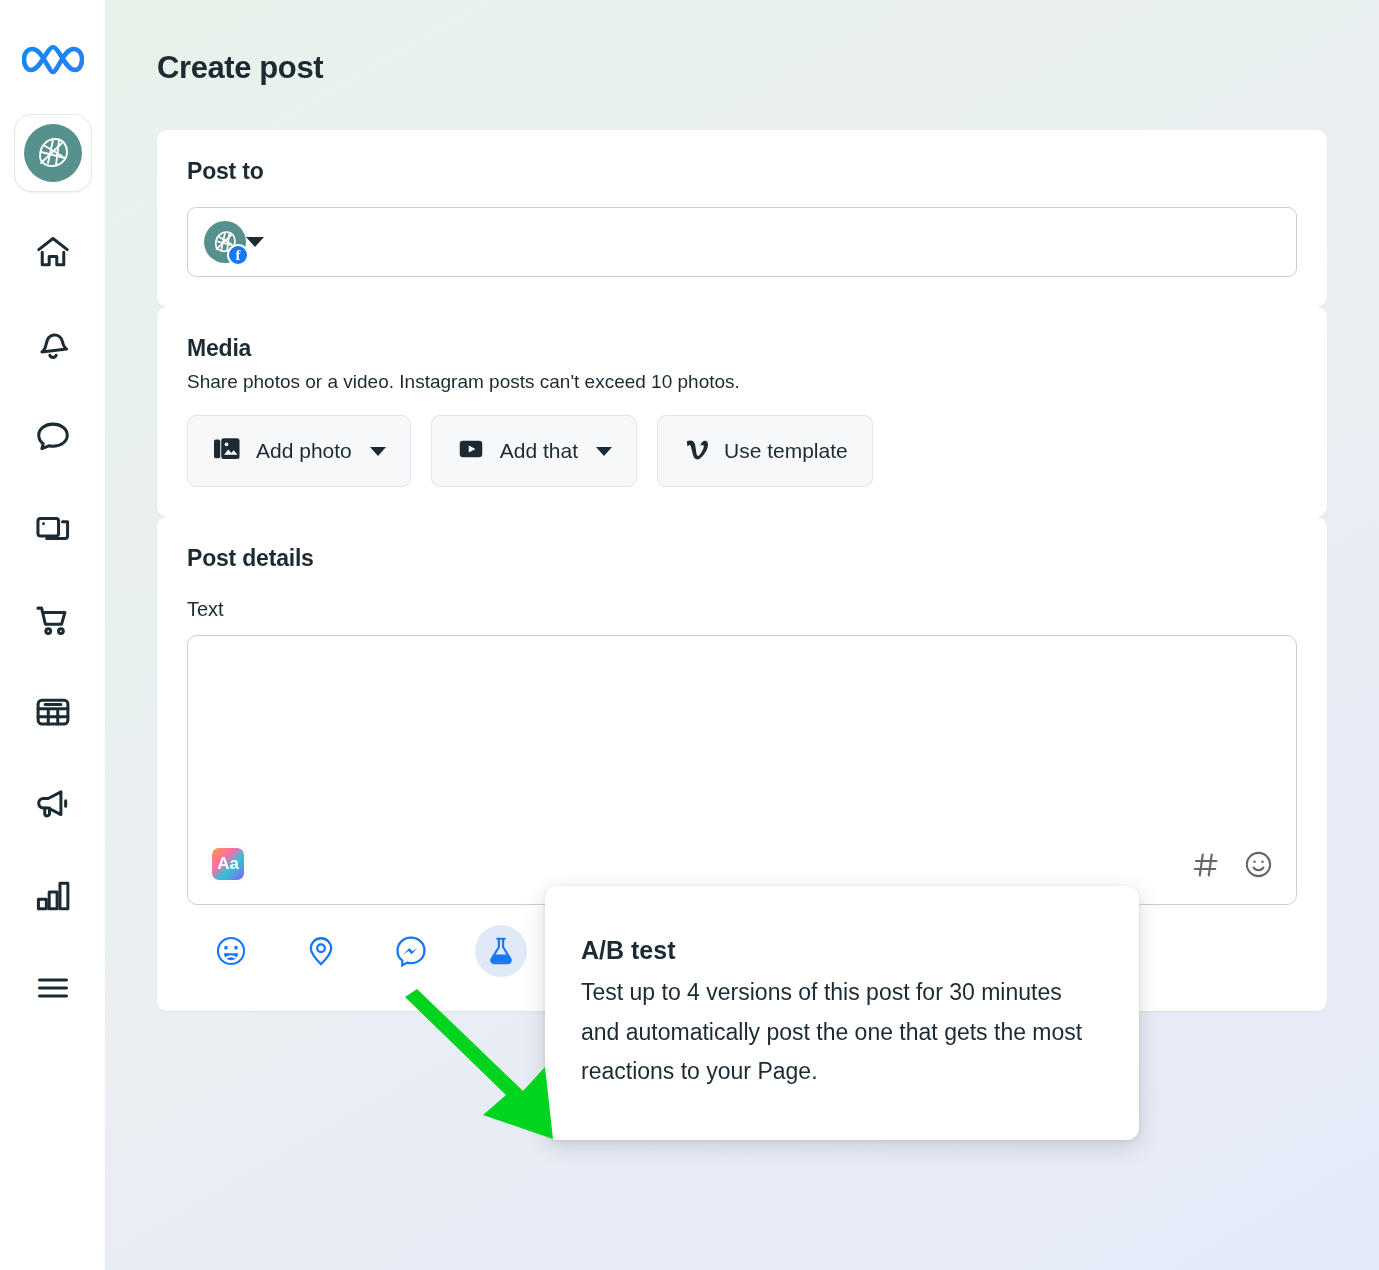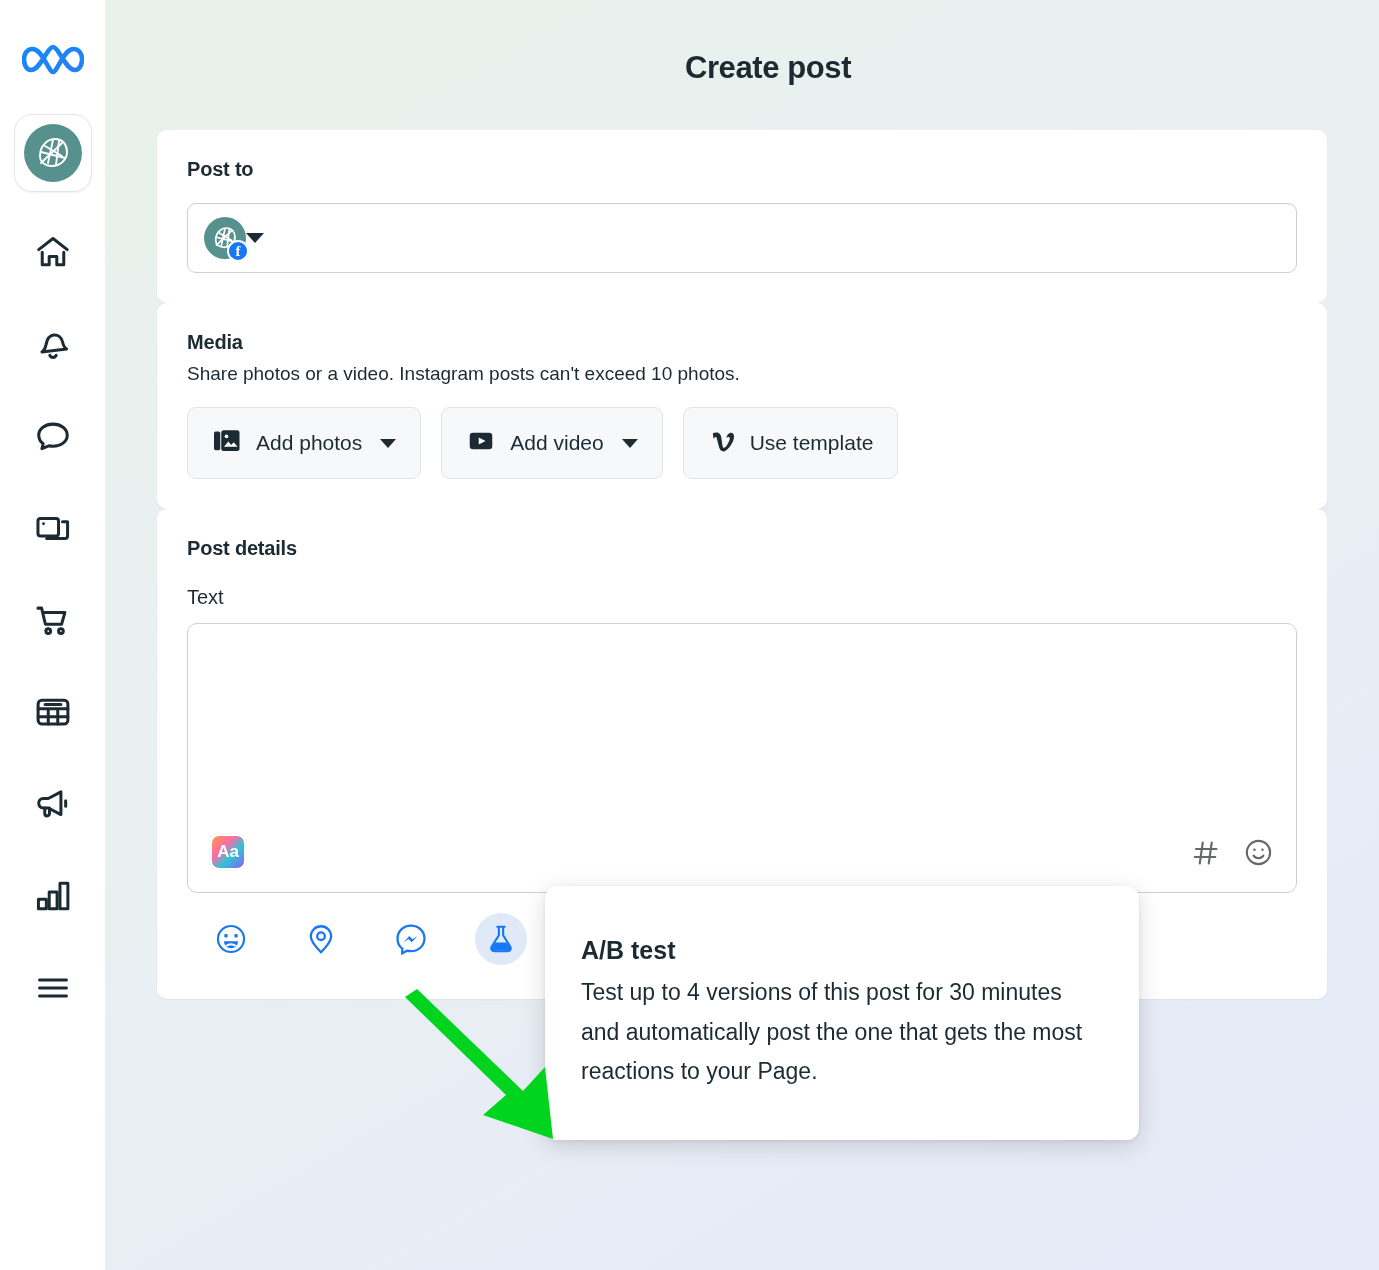--- a/index.html
+++ b/index.html
@@ -54,34 +54,33 @@
     position: relative;
     background: linear-gradient(150deg, #e8f2ea 0%, #e9f1ef 22%, #e9eff2 50%, #e7ecf6 75%, #e4eaf8 100%);
     overflow: hidden;
   }
   .page-title {
     font-size: 31px;
     font-weight: 700;
     color: #1c2b33;
     letter-spacing: -0.4px;
     padding: 50px 0 0 52px;
-    text-align: center;
   }
 
   .card {
     background: #ffffff;
     margin: 0 52px 0 52px;
     border-radius: 10px;
     box-shadow: 0 1px 2px rgba(0,0,0,.05);
   }
   .card + .card { }
   .card-pad { padding: 28px 30px 30px 30px; }
 
   .section-title {
-    font-size: 20px;
+    font-size: 23px;
     font-weight: 700;
     color: #1c2b33;
     letter-spacing: -0.2px;
   }
   .section-sub {
     font-size: 19px;
     color: #1c2b33;
     margin-top: 9px;
   }
 
@@ -351,32 +350,32 @@
 
         <div class="media-btn">
           <span>
             <svg width="30" height="30" viewBox="0 0 24 24">
               <rect x="1.6" y="4.4" width="5" height="15" rx="1.4" fill="#1c2b33"></rect>
               <rect x="7.4" y="3.4" width="14.6" height="16.6" rx="2" fill="#1c2b33"></rect>
               <path d="M9.6 16.6 l3.4-4.2 2.4 2.8 2-2.2 3 3.6 z" fill="#ffffff"></path>
               <circle cx="11.6" cy="8.2" r="1.5" fill="#ffffff"></circle>
             </svg>
           </span>
-          <span>Add photos</span>
+          <span>Add photo</span>
           <span class="caret-sm"></span>
         </div>
 
         <div class="media-btn">
           <span>
             <svg width="30" height="30" viewBox="0 0 24 24">
               <rect x="3" y="5.4" width="18" height="13.2" rx="2.6" fill="#1c2b33"></rect>
               <path d="M10.2 9.2 l5.4 2.8 -5.4 2.8 z" fill="#ffffff"></path>
             </svg>
           </span>
-          <span>Add video</span>
+          <span>Add that</span>
           <span class="caret-sm"></span>
         </div>
 
         <div class="media-btn">
           <span>
             <svg width="28" height="30" viewBox="0 0 24 24">
               <path d="M4.2 5.4 C 6.6 4.4 9.4 4.6 10.6 6.6 c 1 1.7 1.2 5 1.6 8.2 .3 2.2 .8 3.2 1.5 3.2 .8 0 2.2-1.6 3.5-4 1.4-2.6 1.8-4.4 1.2-5.1 -.7-.8-2 .1-2.6 .5 .4-2.6 2.4-4.8 4.6-4.3 2 .5 2.4 3 1.4 6 -1.4 4.2-5.5 9.8-8.7 9.8 -2.6 0-3.6-3-4.6-7.3 -.8-3.4-1-5-1.9-5 -.4 0-1.2 .6-2 1.3 z" fill="#1c2b33"></path>
             </svg>
           </span>
           <span>Use template</span>

